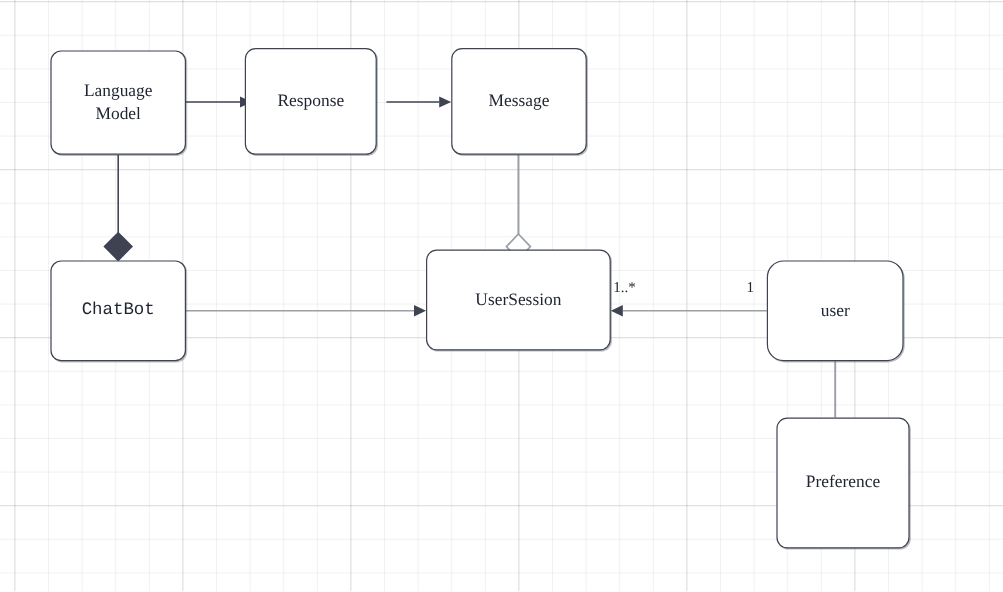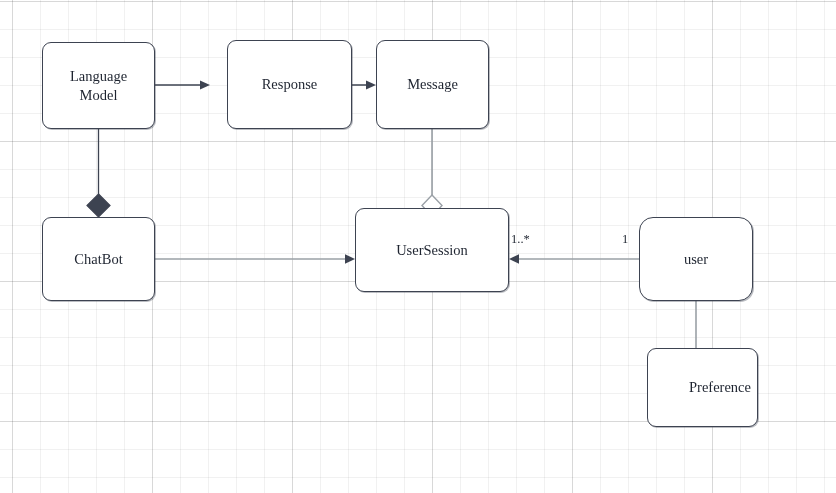--- a/index.html
+++ b/index.html
@@ -109,41 +109,41 @@
     <g>
       <line x1="696" y1="301" x2="696" y2="348" stroke="#9aa0a6" stroke-width="1.6"></line>
     </g>
   </svg>
 
   <div class="node" style="left:42px; top:42px; width:113px; height:87px;">
     <span class="node-label">Language
 Model</span>
   </div>
 
-  <div class="node" style="left:227px; top:40px; width:125px; height:89px;">
+  <div class="node" style="left:204px; top:40px; width:110px; height:89px;">
     <span class="node-label">Response</span>
   </div>
 
   <div class="node" style="left:376px; top:40px; width:113px; height:89px;text-align:center;">
     <span class="node-label">Message</span>
   </div>
 
-  <div class="node" style="left:42px; top:217px; width:113px; height:84px;">
+  <div class="node" style="left:42px; top:217px; width:113px; height:84px;font-family:Liberation Mono, monospace;">
     <span class="node-label">ChatBot</span>
   </div>
 
   <div class="node" style="left:355px; top:208px; width:154px; height:84px;">
     <span class="node-label">UserSession</span>
   </div>
 
   <div class="node" style="left:639px; top:217px; width:114px; height:84px;border-radius:14px;">
     <span class="node-label">user</span>
   </div>
 
-  <div class="node" style="left:647px; top:348px; width:111px; height:79px;justify-content:flex-end;">
+  <div class="node" style="left:647px; top:348px; width:111px; height:109px;">
     <span class="node-label">Preference</span>
   </div>
 
   <div class="edge-label" style="left:511px; top:232px;">1..*</div>
 
   <div class="edge-label" style="left:622px; top:232px;">1</div>
 
 </div>
 
 </body></html>

